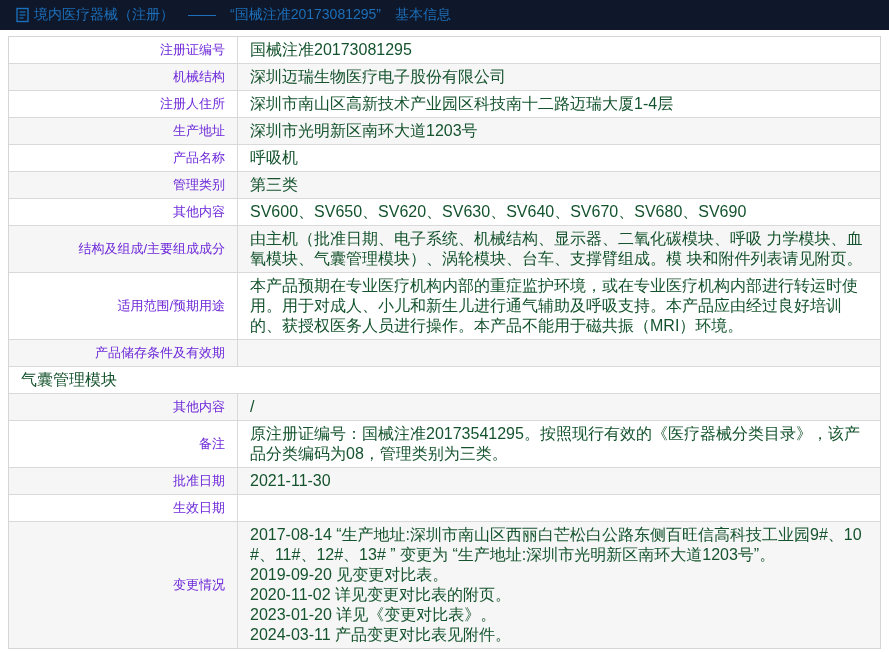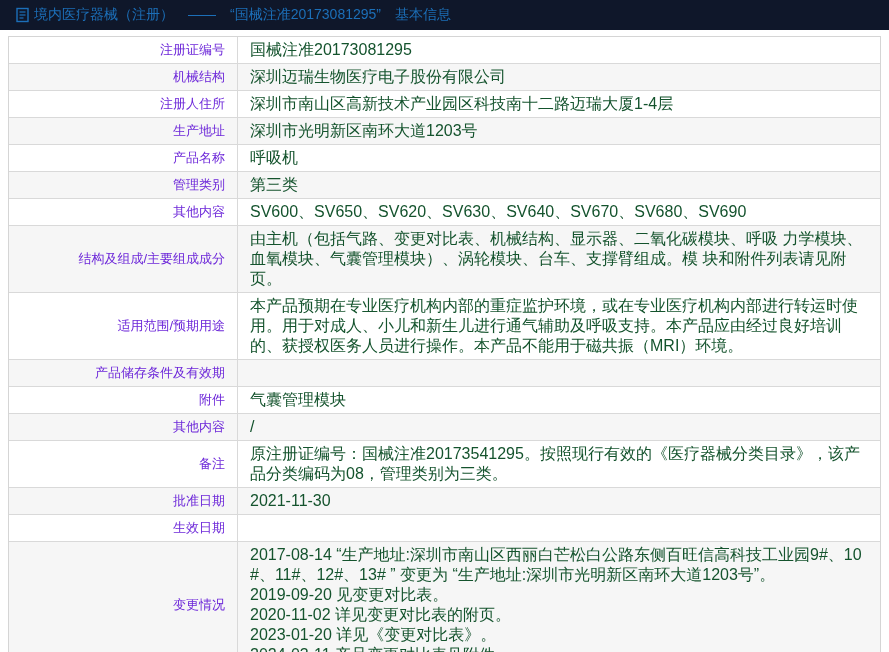--- a/index.html
+++ b/index.html
@@ -106,32 +106,31 @@
   <div class="tr">
     <div class="th">管理类别</div>
     <div class="td">第三类</div>
   </div>
   <div class="tr">
     <div class="th">其他内容</div>
     <div class="td">SV600、SV650、SV620、SV630、SV640、SV670、SV680、SV690</div>
   </div>
   <div class="tr">
     <div class="th">结构及组成/主要组成成分</div>
-    <div class="td">由主机（包括气路、变更对比表、机械结构、显示器、二氧化碳模块、呼吸 力学模块、血氧模块、气囊管理模块）、涡轮模块、台车、支撑臂组成。模 块和附件列表请见附页。</div>
+    <div class="td">由主机（批准日期、电子系统、机械结构、显示器、二氧化碳模块、呼吸 力学模块、血氧模块、气囊管理模块）、涡轮模块、台车、支撑臂组成。模 块和附件列表请见附页。</div>
   </div>
   <div class="tr">
     <div class="th">适用范围/预期用途</div>
     <div class="td">本产品预期在专业医疗机构内部的重症监护环境，或在专业医疗机构内部进行转运时使用。用于对成人、小儿和新生儿进行通气辅助及呼吸支持。本产品应由经过良好培训的、获授权医务人员进行操作。本产品不能用于磁共振（MRI）环境。</div>
   </div>
   <div class="tr">
     <div class="th">产品储存条件及有效期</div>
     <div class="td"></div>
   </div>
   <div class="tr">
-    <div class="th">附件</div>
     <div class="td">气囊管理模块</div>
   </div>
   <div class="tr">
     <div class="th">其他内容</div>
     <div class="td">/</div>
   </div>
   <div class="tr">
     <div class="th">备注</div>
     <div class="td">原注册证编号：国械注准20173541295。按照现行有效的《医疗器械分类目录》，该产品分类编码为08，管理类别为三类。</div>
   </div>

